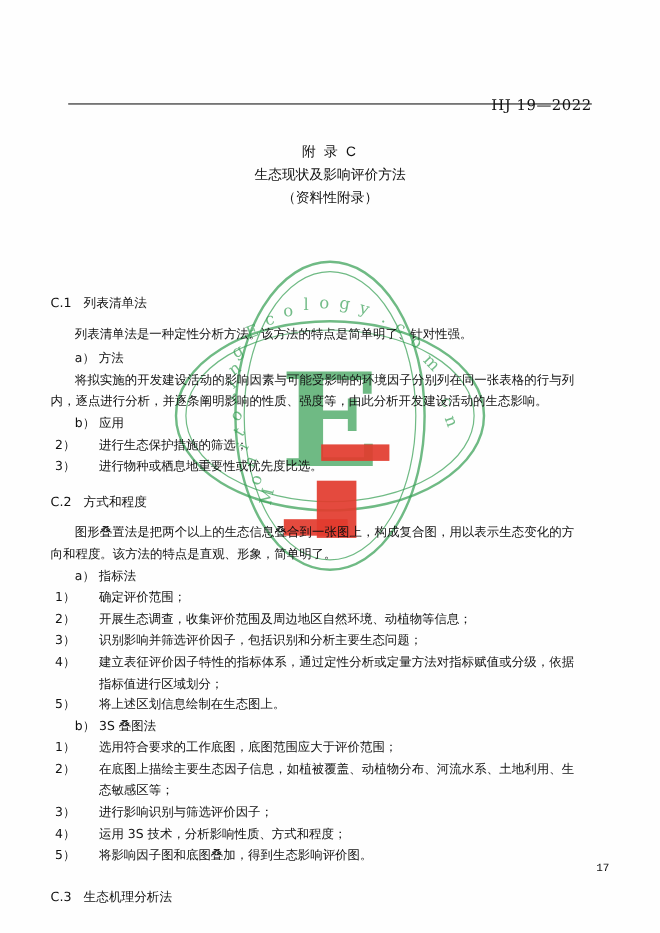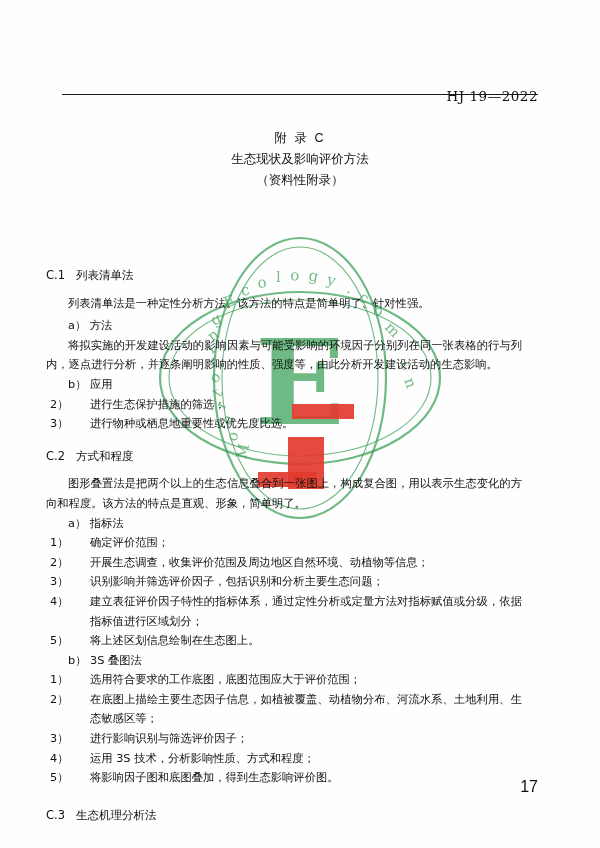--- a/index.html
+++ b/index.html
@@ -102,24 +102,24 @@
     width: 20px;
   }
   .gap-s { height: 3px; }
   .gap-m { height: 13px; }
   .gap-l { height: 18px; }
 
   
   .footer {
     position: absolute;
     bottom: 52px;
-    right: 62px;
-    font-size: 16px;
-    color: #111;
-    font-family: Liberation Sans, sans-serif;
+    right: 46px;
+    font-size: 10px;
+    color: #111;
+    font-family: Liberation Mono, monospace;
   }
 
   
   .stamp {
     position: absolute;
     left: 150px;
     top: 228px;
     width: 300px;
     height: 300px;
     pointer-events: none;

